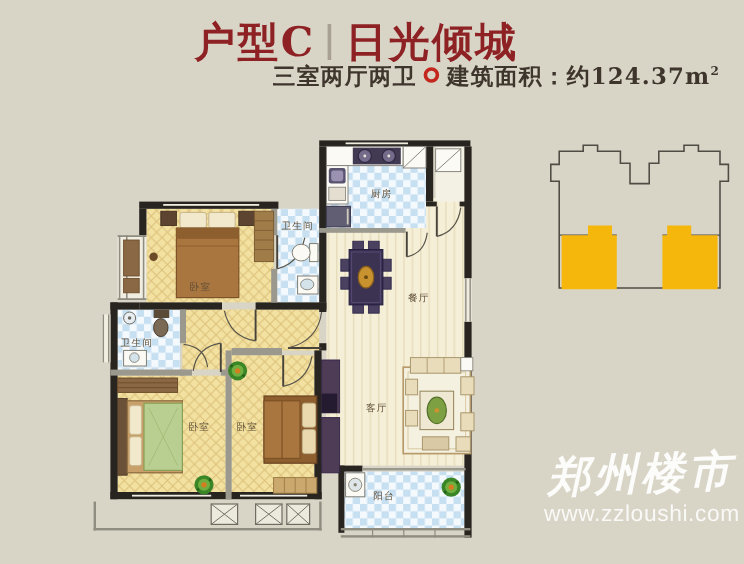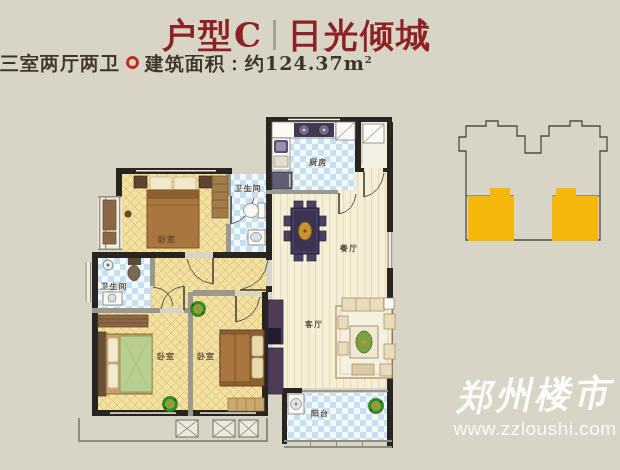--- a/index.html
+++ b/index.html
@@ -11,31 +11,31 @@
   #plan-svg{position:absolute;left:0;top:0;}
   .title-row{
     position:absolute;left:0;top:13px;width:594px;text-align:center;
     font-size:34px;font-weight:bold;color:#8e2124;letter-spacing:2px;white-space:nowrap;
   }
   .title-sep{
     display:inline-block;width:3px;height:30px;background:#a8a193;
     margin:0 12px 0 10px;vertical-align:-3px;
   }
   .subtitle-row{
-    position:absolute;left:0;top:51px;width:600px;text-align:left;
+    position:absolute;left:0;top:51px;width:600px;text-align:right;
     font-size:19px;font-weight:bold;color:#3e362c;letter-spacing:1px;white-space:nowrap;
   }
   .divider-dot{
     display:inline-block;width:7px;height:7px;border:3px solid #c3261d;
     border-radius:50%;margin:0 6px;vertical-align:1px;
   }
   .subtitle-row sup{font-size:10px;}
   .lbl{
     position:absolute;transform:translate(-50%,-50%);
-    font-size:8px;font-weight:bold;color:#5f4e38;letter-spacing:1px;white-space:nowrap;
+    font-size:8px;font-weight:normal;color:#5f4e38;letter-spacing:1px;white-space:nowrap;
   }
   .wm-brand{
     position:absolute;left:443px;top:371px;width:182px;text-align:center;
     font-size:36px;font-weight:bold;font-style:italic;letter-spacing:3px;
     color:rgba(255,255,255,.92);transform:rotate(-2deg);white-space:nowrap;
   }
   .wm-url{
     position:absolute;left:447px;top:418px;width:176px;text-align:center;
     font-family:"Liberation Sans","DejaVu Sans",sans-serif;
     font-size:19px;color:rgba(255,255,255,.85);letter-spacing:.5px;white-space:nowrap;
@@ -331,19 +331,19 @@
     <span>三室两厅两卫</span><span class="divider-dot"></span><span>建筑面积：约124.37m</span><sup>2</sup>
   </div>
 
   <span class="lbl" style="left:318px;top:162px">厨房</span>
   <span class="lbl" style="left:248px;top:188px">卫生间</span>
   <span class="lbl" style="left:349px;top:248px">餐厅</span>
   <span class="lbl" style="left:167px;top:239px">卧室</span>
   <span class="lbl" style="left:114px;top:286px">卫生间</span>
   <span class="lbl" style="left:166px;top:356px">卧室</span>
   <span class="lbl" style="left:206px;top:356px">卧室</span>
-  <span class="lbl" style="left:314px;top:324px">客厅</span>
+  <span class="lbl" style="left:314px;top:340px">客厅</span>
   <span class="lbl" style="left:320px;top:413px">阳台</span>
 
   <div class="wm-brand">郑州楼市</div>
   <div class="wm-url">www.zzloushi.com</div>
 
 </div>
 
 </body></html>

